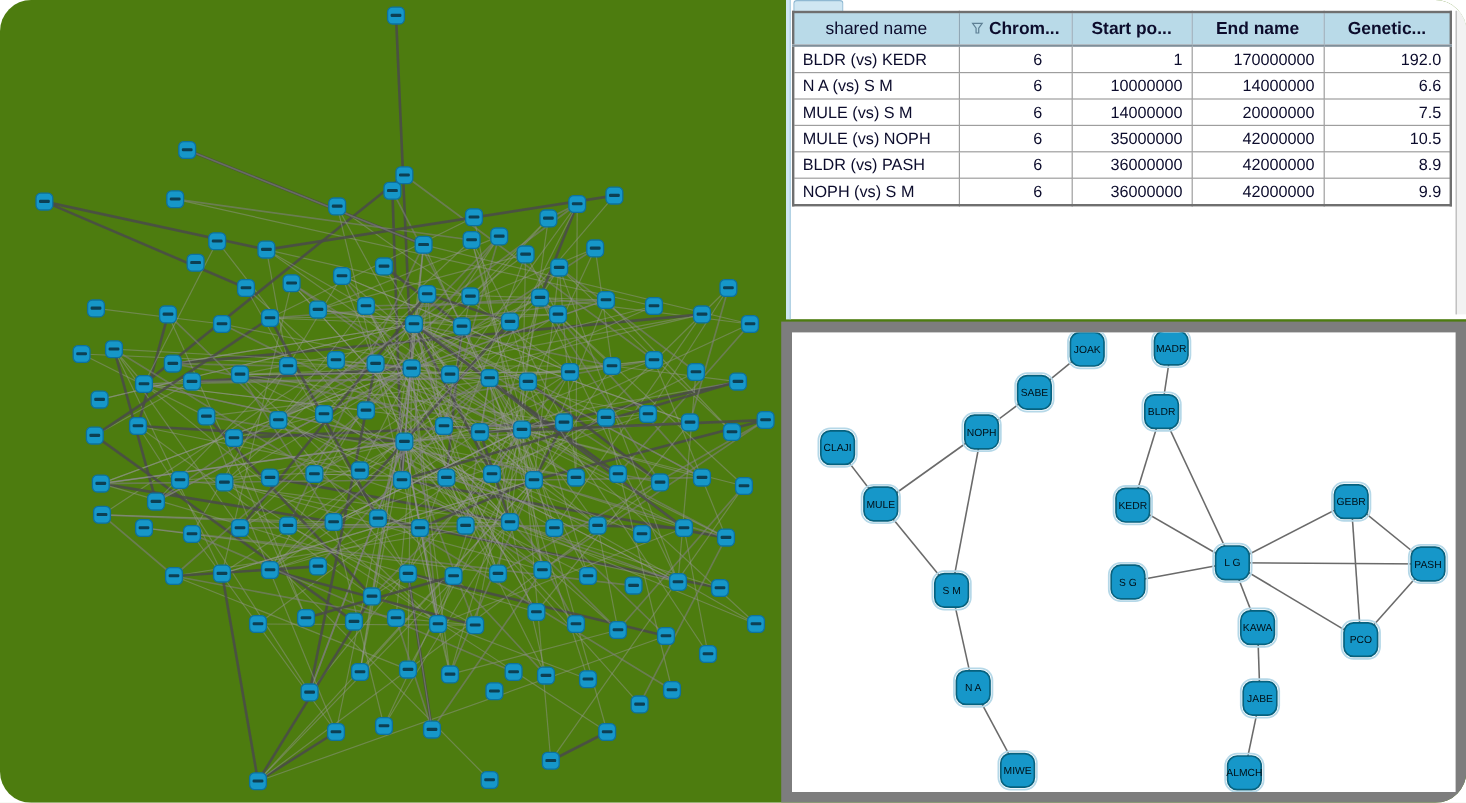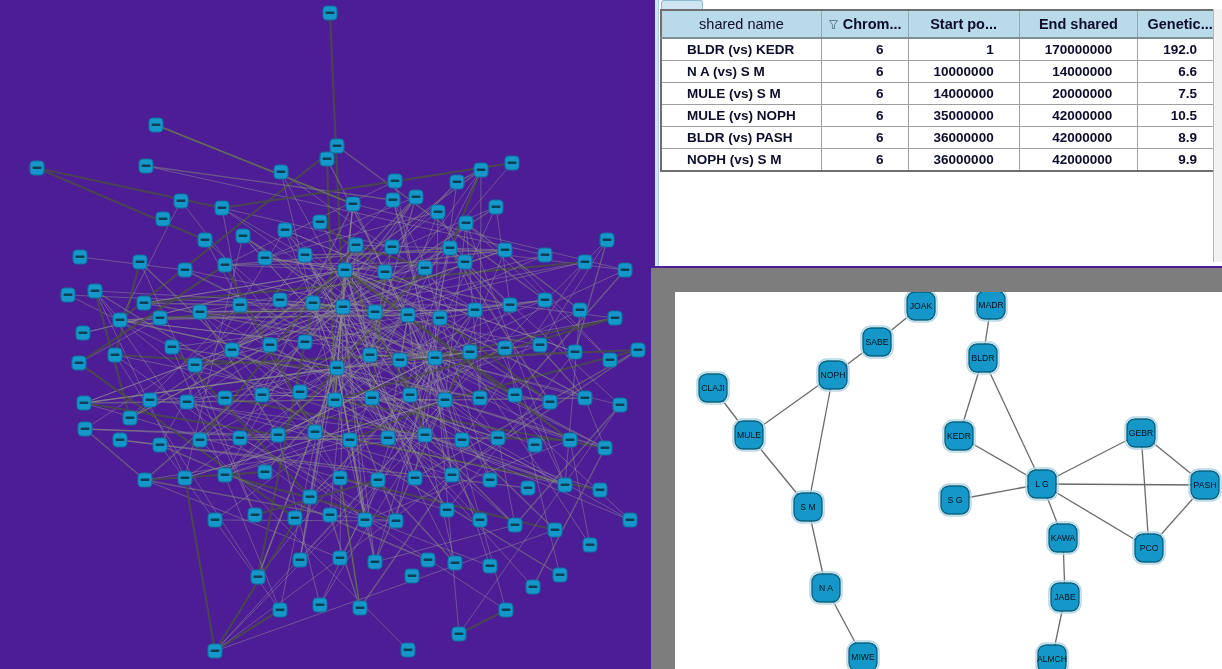--- a/index.html
+++ b/index.html
@@ -1,39 +1,39 @@
 <!DOCTYPE html>
 <html><head>
 <meta charset="utf-8">
 <style>
   html,body{margin:0;padding:0;background:#ffffff;}
-  #stage{position:relative;width:1222px;height:669px;overflow:hidden;background:#4c1d95;
-         font-family:"Liberation Sans",sans-serif;}
+  #stage{position:relative;width:1222px;height:669px;overflow:hidden;background:#4d7c0f;
+         font-family:"Liberation Sans",sans-serif;border-radius:26px;}
   
   #left-net{position:absolute;left:0;top:0;width:650px;height:669px;}
   
   #table-panel{position:absolute;left:655px;top:0;width:567px;height:266px;background:#ffffff;}
   #table-left-strip{position:absolute;left:0;top:0;width:3px;height:266px;background:#cfe6f2;border-right:1px solid #a9cde0;}
   #table-tab{position:absolute;left:6px;top:0;width:40px;height:9px;background:#cfe6f2;
              border:1px solid #8fb8d2;border-bottom:none;border-radius:3px 3px 0 0;}
   #attr-table{position:absolute;left:5px;top:9px;border-collapse:collapse;table-layout:fixed;
               border:2px solid #6f6f6f;font-family:"Liberation Sans",sans-serif;}
   #attr-table th{background:#b9dae8;border:1px solid #8fa7b6;border-bottom:2px solid #7f8f9a;
                  font-weight:normal;font-size:14.5px;color:#0c0c2c;height:26px;padding:0 6px;white-space:nowrap;overflow:hidden;}
   #attr-table td{background:#ffffff;border:1px solid #9e9e9e;font-size:13.5px;color:#0c0c2c;
-                 height:21px;padding:0 25px;white-space:nowrap;overflow:hidden;font-weight:bold;}
+                 height:21px;padding:0 7px;white-space:nowrap;overflow:hidden;}
   #attr-table td.num{text-align:right;}
   #attr-table td.chrom{text-align:right;padding-right:24px;}
   #attr-table td.name{text-align:left;}
   #attr-table th.h-name{text-align:center;}
   #attr-table th.h-num{text-align:center;font-weight:bold;}
   .funnel{display:inline-block;vertical-align:-1px;margin-right:4px;}
   #table-scroll-track{position:absolute;right:0;top:9px;width:8px;height:253px;background:#f2f2f2;border-left:1px solid #b5b5b5;}
   
-  #net-panel{position:absolute;left:651px;top:268px;width:571px;height:401px;background:#7d7d7d;box-sizing:border-box;padding:24px;}
+  #net-panel{position:absolute;left:651px;top:268px;width:571px;height:401px;background:#7d7d7d;box-sizing:border-box;padding:9px;}
   #net-canvas{width:553px;height:383px;background:#ffffff;}
 </style>
 </head>
 <body>
 
 <div id="stage">
 
   <svg id="left-net" width="650" height="669" viewBox="0 0 650 669">
       <g>
         <line x1="330" y1="13" x2="343" y2="307" stroke="#4a4a4a" stroke-opacity="0.85" stroke-width="2.2"></line>
@@ -1091,21 +1091,21 @@
           <col style="width: 110px;">
           <col style="width: 106px;">
         </colgroup>
       <thead>
           <tr>
             <th class="h-name"><span>shared name</span></th>
             <th class="h-num"><svg width="11" height="11" class="funnel">
                 <path d="M1.5 1.5 H9.5 L6.6 5.5 V9.5 H4.4 V5.5 Z" fill="none" stroke="#5d7f94" stroke-width="1"></path>
               </svg><span>Chrom...</span></th>
             <th class="h-num"><span>Start po...</span></th>
-            <th class="h-num"><span>End shared</span></th>
+            <th class="h-num"><span>End name</span></th>
             <th class="h-num"><span>Genetic...</span></th>
           </tr>
         </thead>
       <tbody>
           <tr>
             <td class="name">BLDR (vs) KEDR</td>
             <td class="chrom">6</td>
             <td class="num">1</td>
             <td class="num">170000000</td>
             <td class="num">192.0</td>

